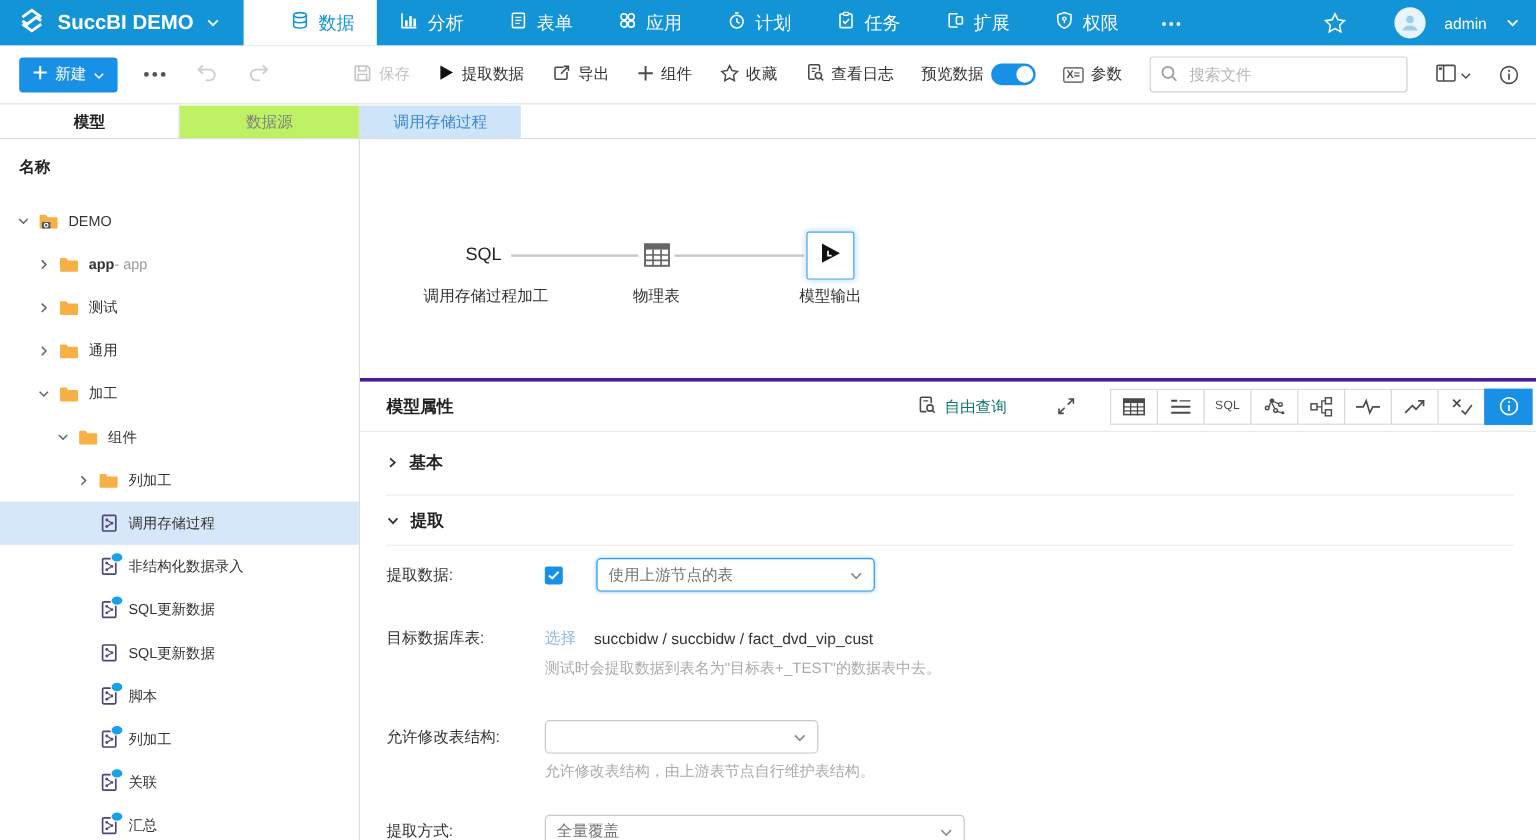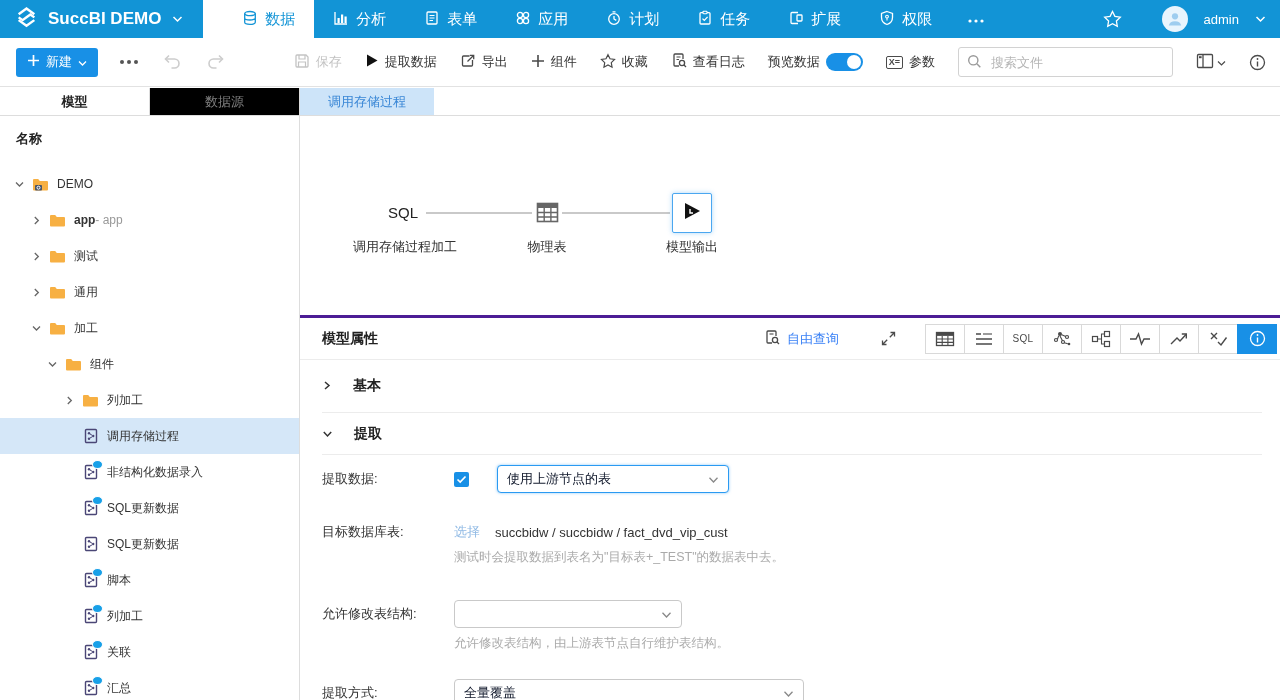--- a/index.html
+++ b/index.html
@@ -35,21 +35,21 @@
   .search-wrap input{width:215px;height:30px;border:1px solid #d2d2d2;border-radius:3px;box-sizing:border-box;padding:0 8px 0 32px;font-size:13px;color:#333;outline:none;font-family:inherit;}
   .search-wrap input::placeholder{color:#b5b5b5;}
   .search-wrap .mag{position:absolute;left:9px;top:7px;}
   .layout-item{display:flex;align-items:center;gap:3px;cursor:pointer;}
 
   
   .sidebar{position:absolute;top:88px;left:0;width:300px;bottom:0;border-right:1px solid #ddd;box-sizing:border-box;background:#fff;}
   .side-tabs{height:27px;display:flex;border-bottom:1px solid #ddd;}
   .side-tab{flex:1;display:flex;align-items:center;justify-content:center;font-size:13px;cursor:pointer;}
   .side-tab.active{font-weight:bold;color:#222;background:#fff;}
-  .side-tab.inactive{background:#000000;color:#808080;border-left:1px solid #ddd;}
+  .side-tab.inactive{background:#bef264;color:#808080;border-left:1px solid #ddd;}
   .name-header{padding:14px 0 10px 16px;font-size:13px;font-weight:bold;color:#222;}
   .tree{margin-top:8px;}
   .tree-row{height:36px;display:flex;align-items:center;font-size:12px;color:#333;cursor:pointer;}
   .tree-row.selected{background:#d5e7f8;}
   .lv0{padding-left:12px;}.lv1{padding-left:29px;}.lv2{padding-left:45px;}.lv3{padding-left:62px;}.lv3m{padding-left:78px;}
   .chev{width:15px;display:flex;justify-content:center;flex:none;}
   .ticon{margin:0 8px 0 5px;display:flex;flex:none;position:relative;}
   .badge{position:absolute;top:-4px;right:-4px;width:9px;height:7px;border-radius:50%;background:#18a0e8;border:1px solid #fff;}
   .suffix{color:#999;}
 
@@ -67,35 +67,35 @@
   .node-play{position:absolute;left:372px;top:77px;width:40px;height:40px;box-sizing:border-box;border:1px solid #4aa7f0;border-radius:2px;background:#fff;box-shadow:0 0 5px rgba(74,167,240,.45);display:flex;align-items:center;justify-content:center;cursor:pointer;}
   .node-label{position:absolute;top:122px;font-size:13px;color:#333;text-align:center;}
   .nl1{left:25px;width:160px;}
   .nl2{left:197px;width:100px;}
   .nl3{left:342px;width:100px;}
 
   
   .props{position:absolute;left:0;right:0;top:227px;bottom:0;border-top:3px solid #4c1d95;overflow:hidden;}
   .props-header{height:41px;display:flex;align-items:center;padding:0 3px 0 22px;border-bottom:1px solid #ececec;}
   .props-title{font-size:14px;font-weight:bold;color:#222;}
-  .free-query{margin-left:auto;display:flex;align-items:center;gap:7px;font-size:13px;color:#3b82f6;cursor:pointer;}
+  .free-query{margin-left:auto;display:flex;align-items:center;gap:7px;font-size:13px;color:#0f766e;cursor:pointer;}
   .expand-btn{margin-left:42px;cursor:pointer;display:flex;}
   .icon-group{display:flex;margin-left:30px;}
   .igbtn{width:40px;height:30px;border:1px solid #d9d9d9;margin-left:-1px;display:flex;align-items:center;justify-content:center;background:#fff;cursor:pointer;box-sizing:border-box;}
   .igbtn.active{background:#1890e6;border-color:#1890e6;}
   .sqltext{font-size:10px;color:#4a4a4a;letter-spacing:.3px;}
 
   .form{padding:0 18px 0 22px;}
-  .sec-row{display:flex;align-items:center;gap:21px;border-bottom:1px solid #ececec;font-size:14px;font-weight:bold;color:#222;cursor:pointer;}
+  .sec-row{display:flex;align-items:center;gap:9px;border-bottom:1px solid #ececec;font-size:14px;font-weight:bold;color:#222;cursor:pointer;}
   .sec1{height:52px;}
   .sec2{height:41px;}
   .f-row{display:flex;align-items:center;}
   .f-label{width:132px;flex:none;font-size:13px;color:#333;}
   .checkbox{width:15px;height:15px;flex:none;background:#1890e6;border-radius:2px;display:flex;align-items:center;justify-content:center;margin-right:28px;cursor:pointer;}
-  .select{height:28px;box-sizing:border-box;border:1px solid #c9c9c9;border-radius:4px;display:flex;align-items:center;padding:0 9px;font-size:13px;color:#0f172a;cursor:pointer;background:#fff;}
+  .select{height:28px;box-sizing:border-box;border:1px solid #c9c9c9;border-radius:4px;display:flex;align-items:center;padding:0 9px;font-size:13px;color:#737373;cursor:pointer;background:#fff;}
   .select .sval{flex:1;white-space:nowrap;overflow:hidden;}
   .select.focused{border-color:#2a9af2;box-shadow:0 0 3px rgba(42,154,242,.55);}
   .sel1{width:232px;}
   .sel2{width:228px;}
   .sel3{width:350px;}
   .link{color:#8fb9e4;font-size:13px;margin-right:15px;cursor:pointer;}
   .f-value{font-size:13px;color:#333;}
   .hint{margin-left:132px;font-size:12.5px;color:#aaa;}
 </style>
 </head>

